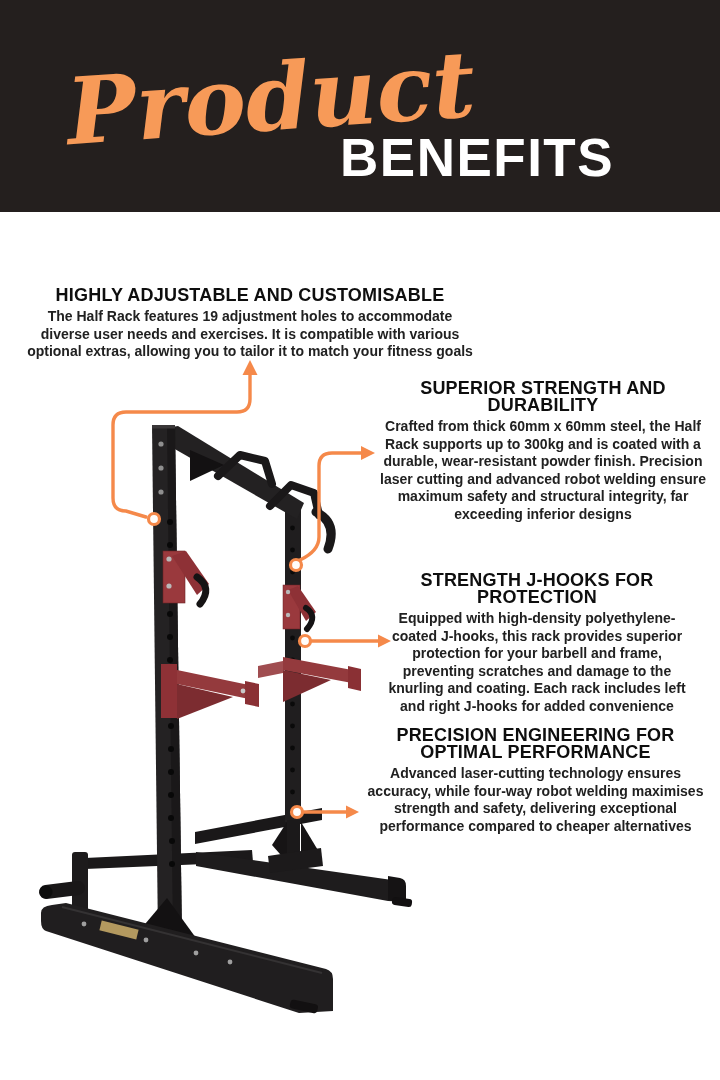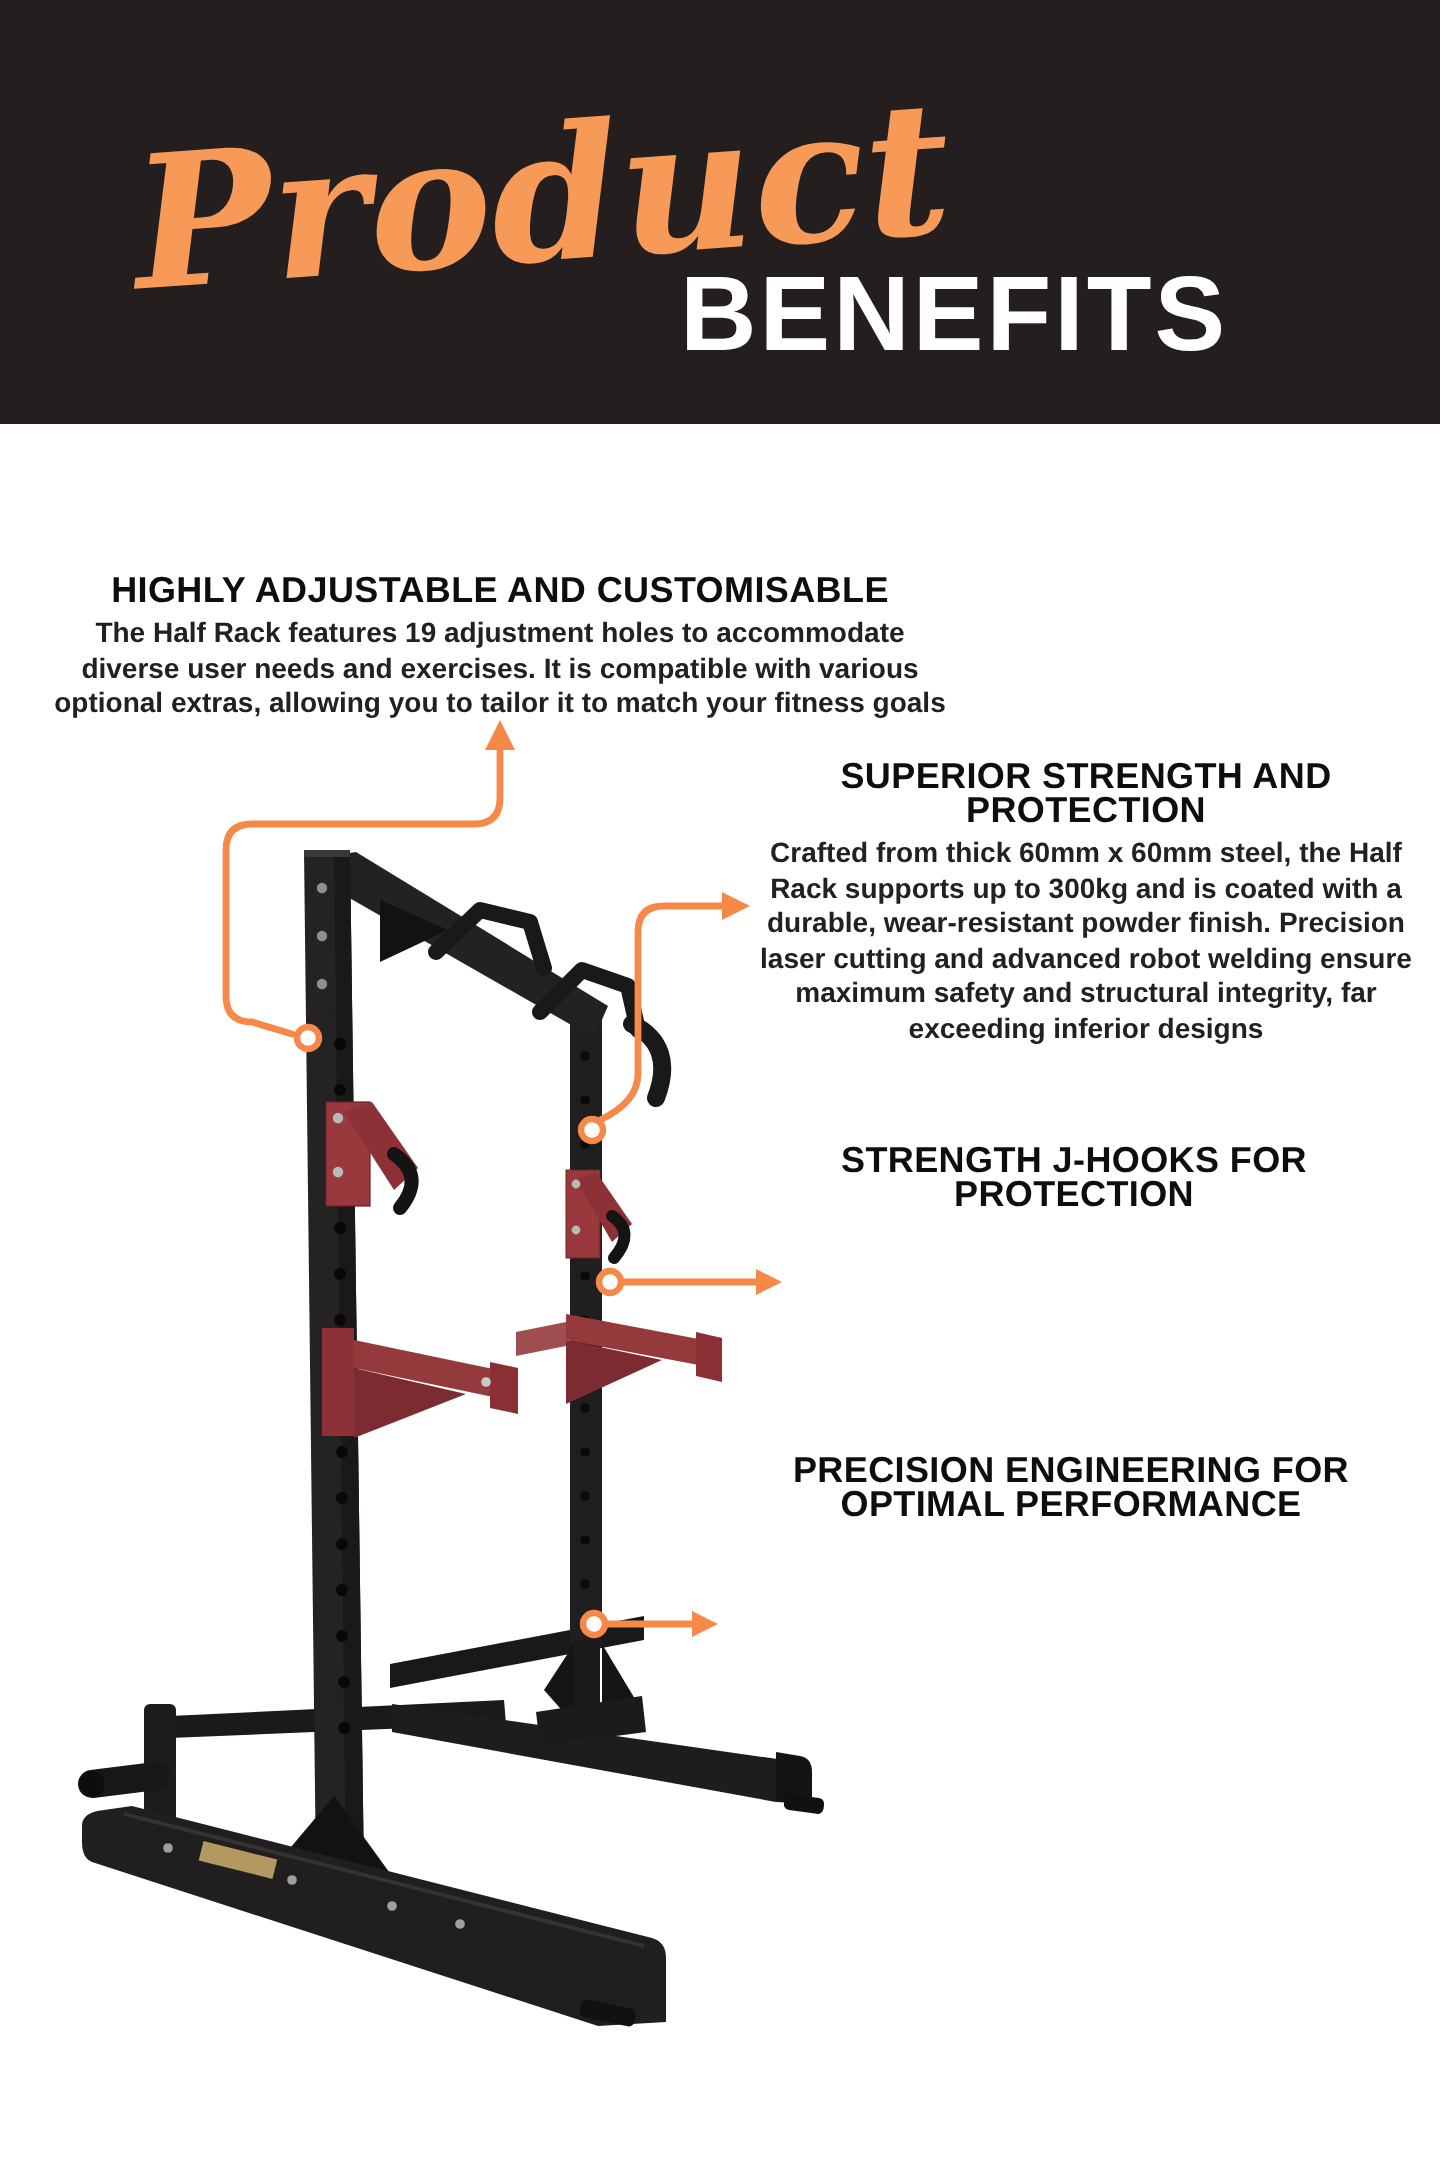--- a/index.html
+++ b/index.html
@@ -180,25 +180,27 @@
       </g>
     </g>
   </svg>
 
   <div class="benefit b1">
     <h3>HIGHLY ADJUSTABLE AND CUSTOMISABLE</h3>
     <p>The Half Rack features 19 adjustment holes to accommodate diverse user needs and exercises. It is compatible with various optional extras, allowing you to tailor it to match your fitness goals</p>
   </div>
 
   <div class="benefit b2">
-    <h3>SUPERIOR STRENGTH AND PROTECTION</h3>
+    <h3>SUPERIOR STRENGTH AND DURABILITY</h3>
     <p>Crafted from thick 60mm x 60mm steel, the Half Rack supports up to 300kg and is coated with a durable, wear-resistant powder finish. Precision laser cutting and advanced robot welding ensure maximum safety and structural integrity, far exceeding inferior designs</p>
   </div>
 
   <div class="benefit b3">
     <h3>STRENGTH J-HOOKS FOR PROTECTION</h3>
+    <p>Equipped with high-density polyethylene-coated J-hooks, this rack provides superior protection for your barbell and frame, preventing scratches and damage to the knurling and coating. Each rack includes left and right J-hooks for added convenience</p>
   </div>
 
   <div class="benefit b4">
     <h3>PRECISION ENGINEERING FOR OPTIMAL PERFORMANCE</h3>
+    <p>Advanced laser-cutting technology ensures accuracy, while four-way robot welding maximises strength and safety, delivering exceptional performance compared to cheaper alternatives</p>
   </div>
 
 </div>
 
 </body></html>

